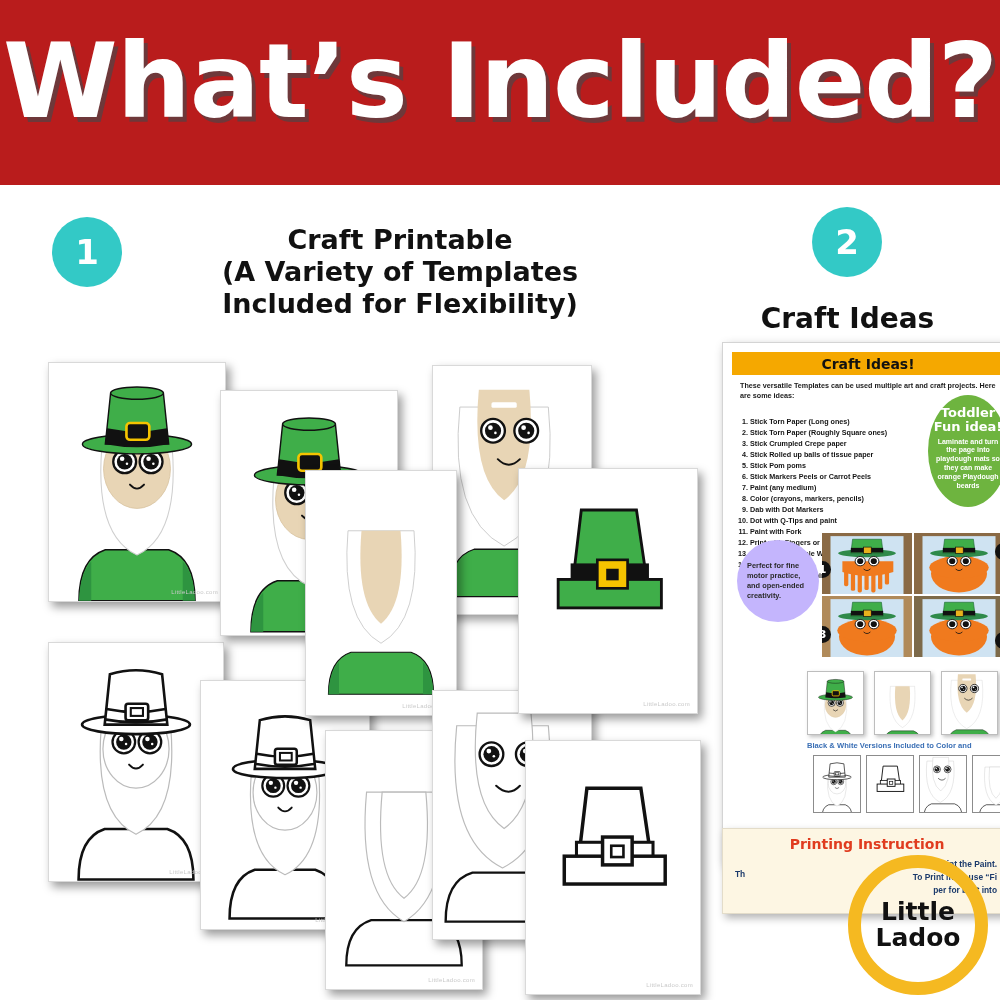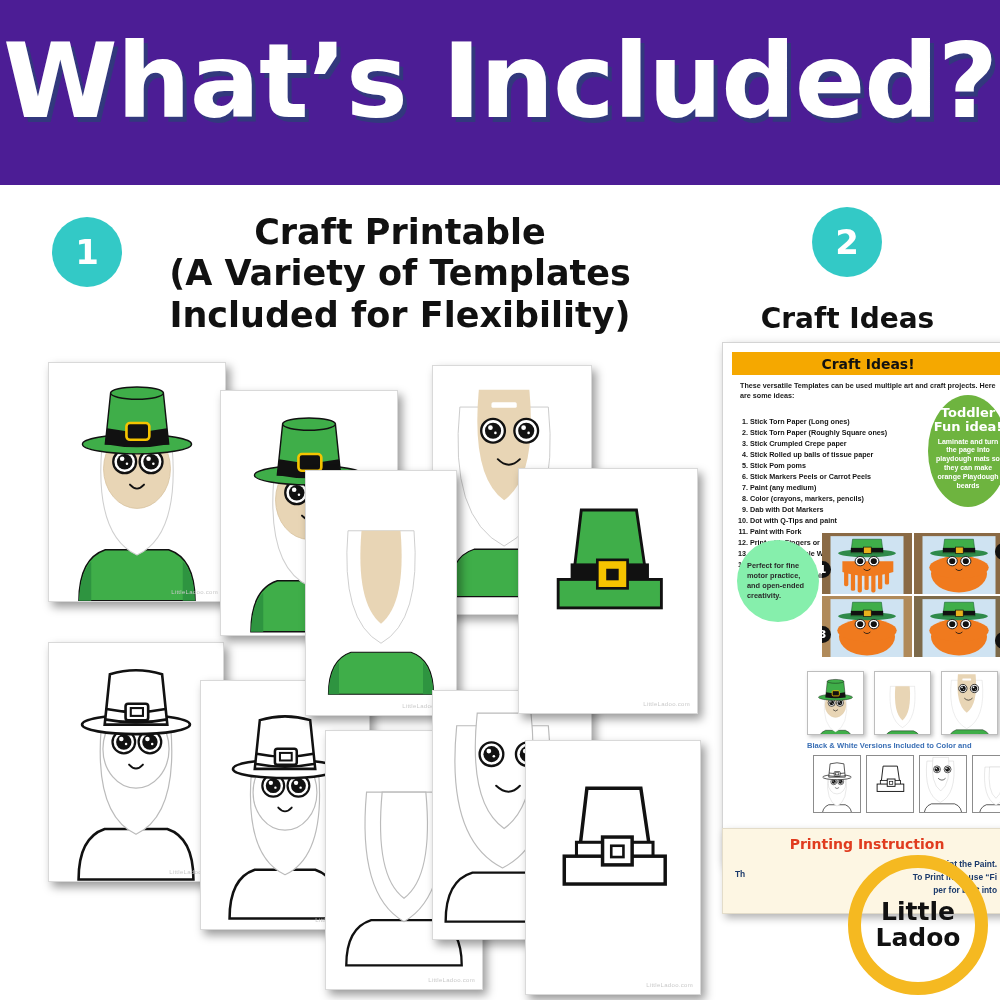--- a/index.html
+++ b/index.html
@@ -7,21 +7,21 @@
     width: 1000px; height: 1000px;
     background: #ffffff;
     font-family: "Liberation Sans", sans-serif;
     overflow: hidden;
   }
   #page { position: relative; width: 1000px; height: 1000px; background: #fff; }
 
   
   .banner {
     position: absolute; left: 0; top: 0; width: 1000px; height: 185px;
-    background: #4c1d95;
+    background: #b91c1c;
     display: flex; align-items: center; justify-content: center;
   }
   .banner-title {
     font-family: "DejaVu Sans", sans-serif;
     font-weight: bold;
     font-size: 104px;
     color: #ffffff;
     letter-spacing: -1px;
     line-height: 1;
     text-shadow: 4px 5px 0 rgba(20,90,95,0.45);
@@ -43,21 +43,21 @@
   #badge-2 { left: 812px; top: 207px; width: 70px; height: 70px; font-size: 34px; }
 
   .sec-head {
     position: absolute;
     font-family: "DejaVu Sans", sans-serif;
     font-weight: bold;
     color: #111;
     text-align: center;
     line-height: 1.18;
   }
-  #head-1 { left: 140px; top: 212px; width: 520px; font-size: 35px; }
+  #head-1 { left: 140px; top: 224px; width: 520px; font-size: 27px; }
   #head-2 { left: 700px; top: 302px; width: 295px; font-size: 28px; }
 
   
   .stack { position: absolute; left: 0; top: 340px; width: 720px; height: 660px; }
   .card {
     position: absolute;
     background: #ffffff;
     border: 1px solid #d9d9d9;
     box-shadow: 4px 5px 9px rgba(0,0,0,0.40);
     overflow: hidden;
@@ -108,21 +108,21 @@
     font-family: "DejaVu Sans", sans-serif; font-weight: bold;
     font-size: 13px; color: #fff; line-height: 1.1;
   }
   .toddler-bubble .tb-body {
     margin-top: 3px; font-size: 7px; line-height: 1.26; color: #fff; font-weight: bold;
     font-family: "Liberation Sans", sans-serif; padding: 0 7px;
   }
 
   .perfect-bubble {
     position: absolute; left: 14px; top: 197px; width: 82px; height: 82px;
-    background: #86efac; border-radius: 50%;
+    background: #c4b5fd; border-radius: 50%;
     display: flex; align-items: center; justify-content: center; text-align: left;
   }
   .perfect-bubble span {
     font-size: 7.4px; line-height: 1.35; color: #2b2b2b; font-weight: bold;
     font-family: "Liberation Sans", sans-serif; padding: 0 10px;
   }
 
   .photo-grid {
     position: absolute; left: 99px; top: 190px; width: 182px; height: 124px;
     display: grid; grid-template-columns: 1fr 1fr; grid-template-rows: 1fr 1fr; gap: 2px;

